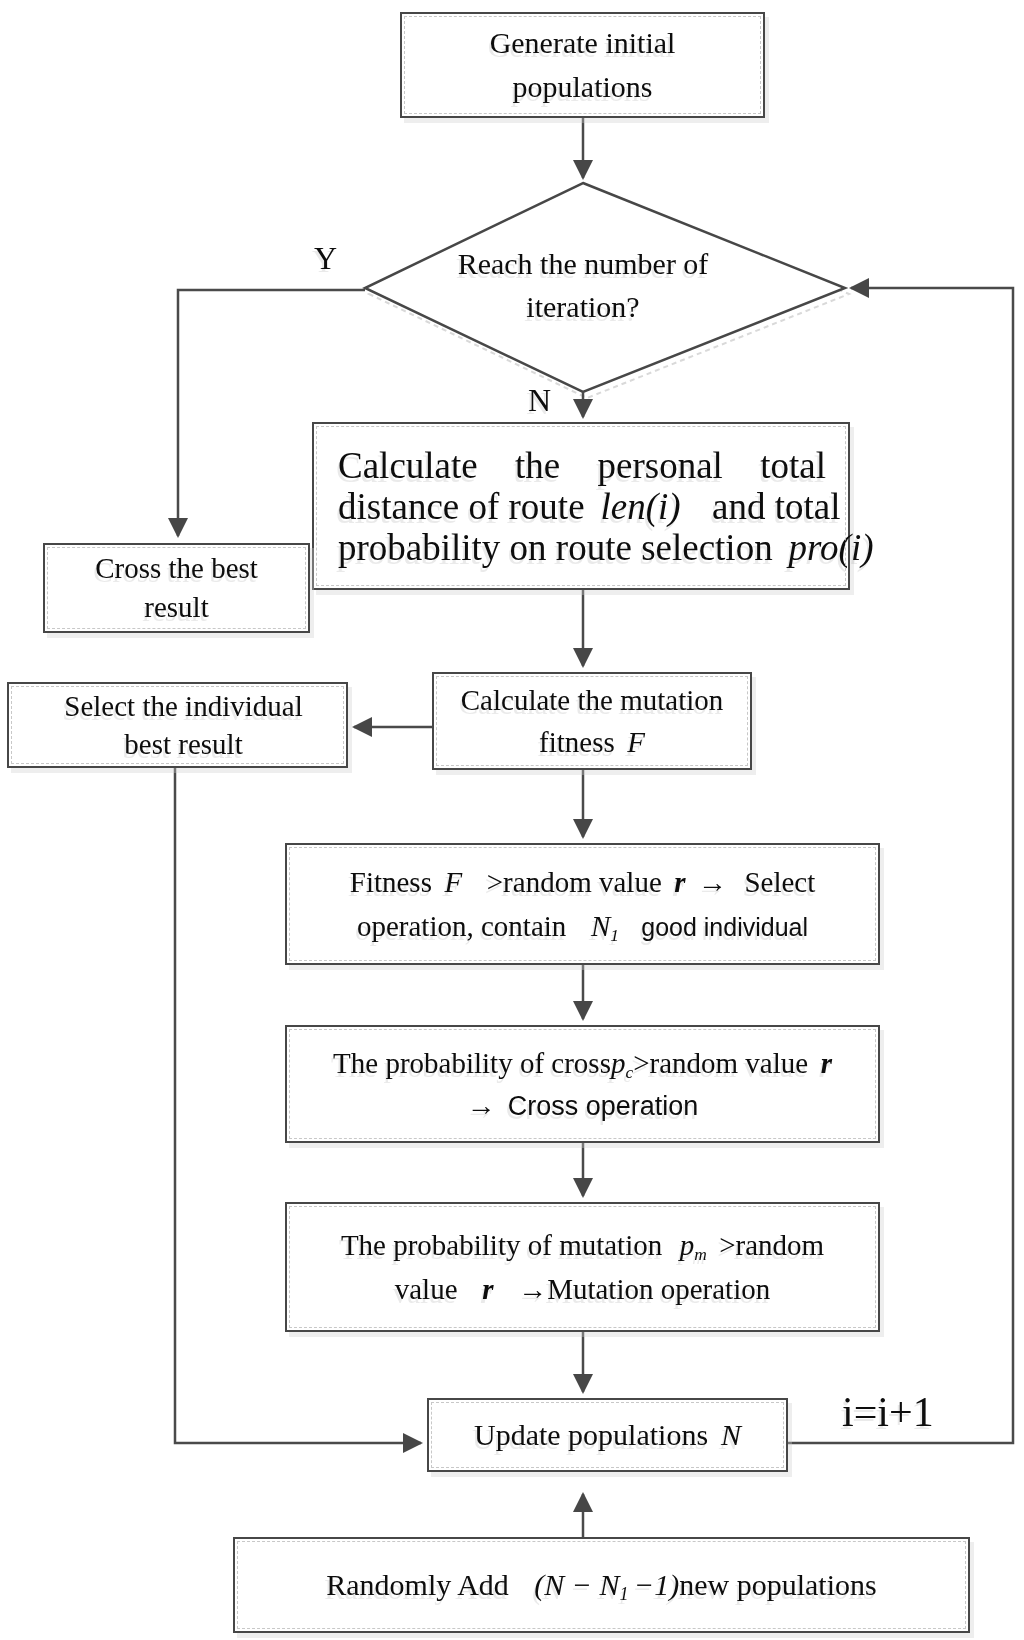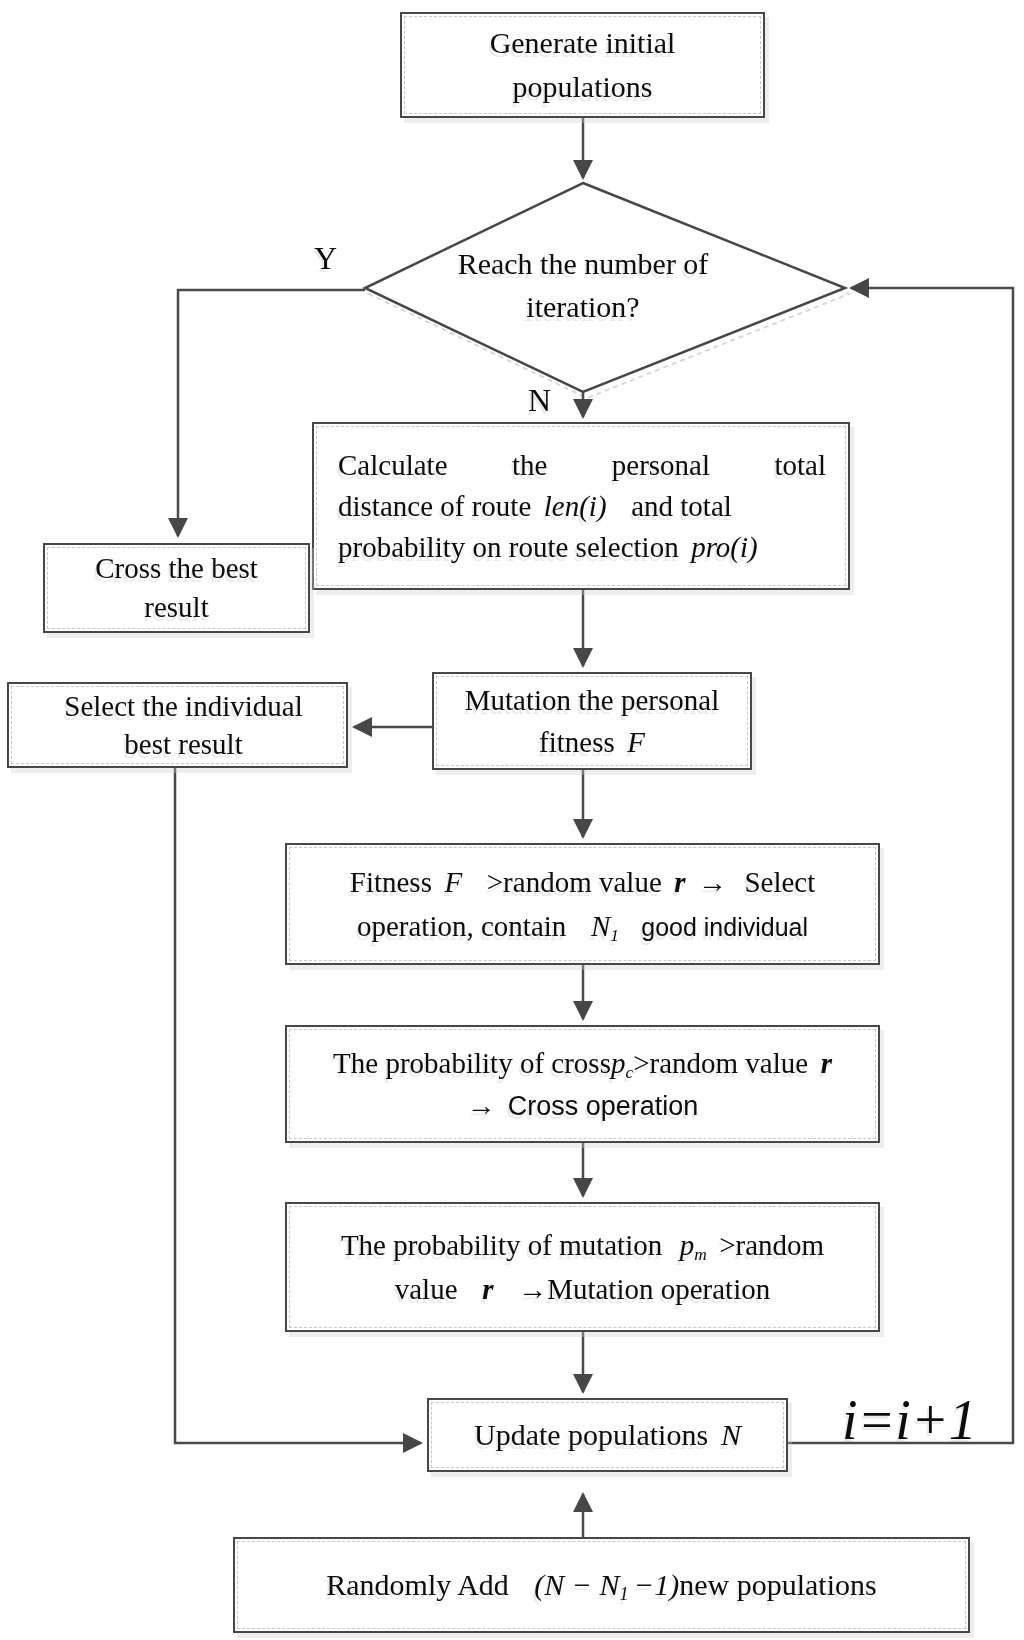--- a/index.html
+++ b/index.html
@@ -22,38 +22,38 @@
   .varb{font-style:italic;font-weight:bold;}
   .sub{font-size:0.60em;font-style:italic;vertical-align:-0.30em;line-height:0;}
   .sans{font-family:"Liberation Sans", sans-serif;font-size:25px;}
   .sans-big{font-family:"Liberation Sans", sans-serif;font-size:27px;}
   .arr{font-weight:bold;}
   .gap{margin-left:0.35em;}
   .gap-sm{margin-left:0.18em;}
   .gap-lg{margin-left:0.6em;}
   
   .n-generate{left:400px;top:12px;width:365px;height:106px;font-size:30px;line-height:44px;}
-  .n-calc-route{left:312px;top:422px;width:538px;height:168px;align-items:stretch;text-align:left;padding:12px 22px 12px 24px;font-size:29px;line-height:41px;}
+  .n-calc-route{left:312px;top:422px;width:538px;height:168px;align-items:stretch;text-align:left;padding:12px 22px 12px 24px;font-size:37px;line-height:41px;}
   .jline{text-align:justify;text-align-last:justify;}
   .n-output{left:43px;top:543px;width:267px;height:90px;line-height:39px;}
   .n-select-best{left:7px;top:682px;width:341px;height:86px;line-height:38px;padding-left:12px;}
   .n-fitness{left:432px;top:672px;width:320px;height:98px;line-height:42px;}
   .n-select-op{left:285px;top:843px;width:595px;height:122px;line-height:44px;}
   .n-cross-op{left:285px;top:1025px;width:595px;height:118px;line-height:42px;}
   .n-mutation-op{left:285px;top:1202px;width:595px;height:130px;line-height:44px;}
   .n-update{left:427px;top:1398px;width:361px;height:74px;font-size:30px;}
   .n-add-new{left:233px;top:1537px;width:737px;height:96px;font-size:30px;}
   .diamond-text{
     position:absolute;left:428px;top:242px;width:310px;text-align:center;
     font-size:30px;line-height:43px;
   }
   .edge-label{position:absolute;font-size:32px;text-shadow:-2px 3px 0 rgba(170,170,170,0.25);}
   .lbl-y{left:314px;top:240px;}
   .lbl-n{left:528px;top:382px;}
-  .lbl-iter{left:842px;top:1388px;font-size:56px;font-style:italic;}
+  .lbl-iter{left:842px;top:1388px;font-size:42px;}
 </style>
 </head>
 <body>
 
 <div class="stage">
 
   <svg class="wires" viewBox="0 0 1024 1640" aria-hidden="true">
     <defs>
       <marker id="ah" viewBox="0 0 10 10" refX="9" refY="5" markerWidth="9" markerHeight="8" orient="auto-start-reverse">
         <path d="M0,0 L10,5 L0,10 z" fill="#474747"></path>
@@ -112,21 +112,21 @@
     <div class="ln">Cross the best</div>
     <div class="ln">result</div>
   </div>
 
   <div class="node n-select-best">
     <div class="ln">Select the individual</div>
     <div class="ln">best result</div>
   </div>
 
   <div class="node n-fitness">
-    <div class="ln">Mutation the personal</div>
+    <div class="ln">Calculate the mutation</div>
     <div class="ln">
       <span>fitness</span>
       <span class="var gap-sm">F</span>
     </div>
   </div>
 
   <div class="node n-select-op">
     <div class="ln">
       <span>Fitness</span>
       <span class="var gap-sm">F</span>

